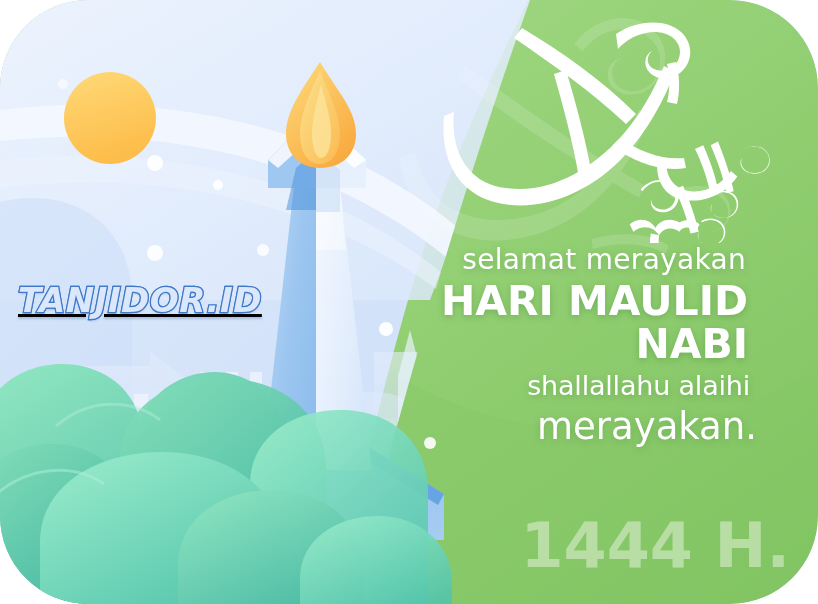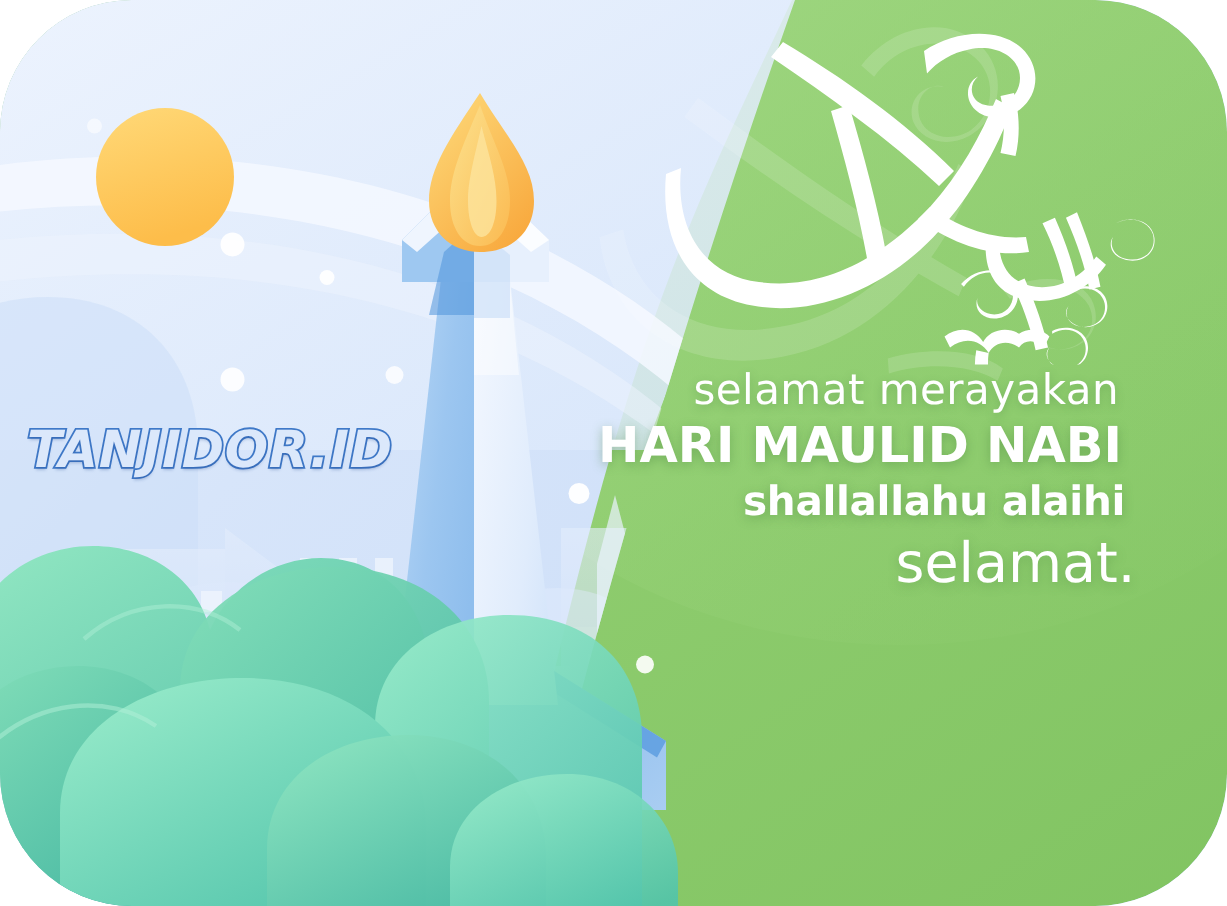--- a/index.html
+++ b/index.html
@@ -33,20 +33,21 @@
   
   #brand-logo {
     position: absolute;
     left: 18px;
     top: 276px;
     width: 268px;
     height: 48px;
     display: flex;
     align-items: center;
     justify-content: flex-start;
+    text-decoration: underline;
   }
   #brand-logo .logo-text {
     font-family: "DejaVu Sans", sans-serif;
     font-style: italic;
     font-weight: bold;
     font-size: 34px;
     letter-spacing: 0.5px;
     color: #dbe8fb;
     -webkit-text-stroke: 2.4px #3f79c8;
     paint-order: stroke fill;
@@ -69,42 +70,42 @@
     font-size: 28px;
     font-weight: normal;
     letter-spacing: 0.3px;
     line-height: 1.0;
     text-shadow: 0 2px 6px rgba(70,130,60,0.35);
     margin-bottom: 6px;
     padding-right: 44px;
   }
   #line-hari-maulid {
     font-family: "DejaVu Sans", sans-serif;
-    font-size: 33px;
+    font-size: 41px;
     font-weight: bold;
     letter-spacing: 0px;
     line-height: 1.05;
     text-shadow: 0 2px 7px rgba(70,130,60,0.4);
     margin-bottom: 6px;
     padding-right: 42px;
   }
   #line-muhammad {
     font-family: "DejaVu Sans", sans-serif;
     font-size: 52px;
     font-weight: bold;
     letter-spacing: -0.6px;
     line-height: 1.02;
     text-shadow: 0 3px 9px rgba(70,130,60,0.42);
     margin-bottom: 2px;
     padding-right: 36px;
   }
   #line-shallallahu {
     font-family: "DejaVu Sans", sans-serif;
     font-size: 27px;
-    font-weight: bold;
+    font-weight: normal;
     letter-spacing: -0.2px;
     line-height: 1.05;
     text-shadow: 0 2px 7px rgba(70,130,60,0.4);
     margin-bottom: 8px;
     padding-right: 40px;
   }
   #line-wasallam {
     font-family: "DejaVu Sans", sans-serif;
     font-size: 37px;
     font-weight: normal;
@@ -375,17 +376,18 @@
   </svg>
 
   <div id="brand-logo">
     <span class="logo-text">TANJIDOR.ID</span>
   </div>
 
   <div id="message-block">
     <div id="line-selamat">selamat merayakan</div>
     <div id="line-hari-maulid">HARI MAULID NABI</div>
     <div id="line-shallallahu">shallallahu alaihi</div>
-    <div id="line-wasallam">selamat.</div>
+    <div id="line-wasallam">merayakan.</div>
   </div>
 
+  <div id="year-mark">1444 H.</div>
 
 </div>
 
 </body></html>

